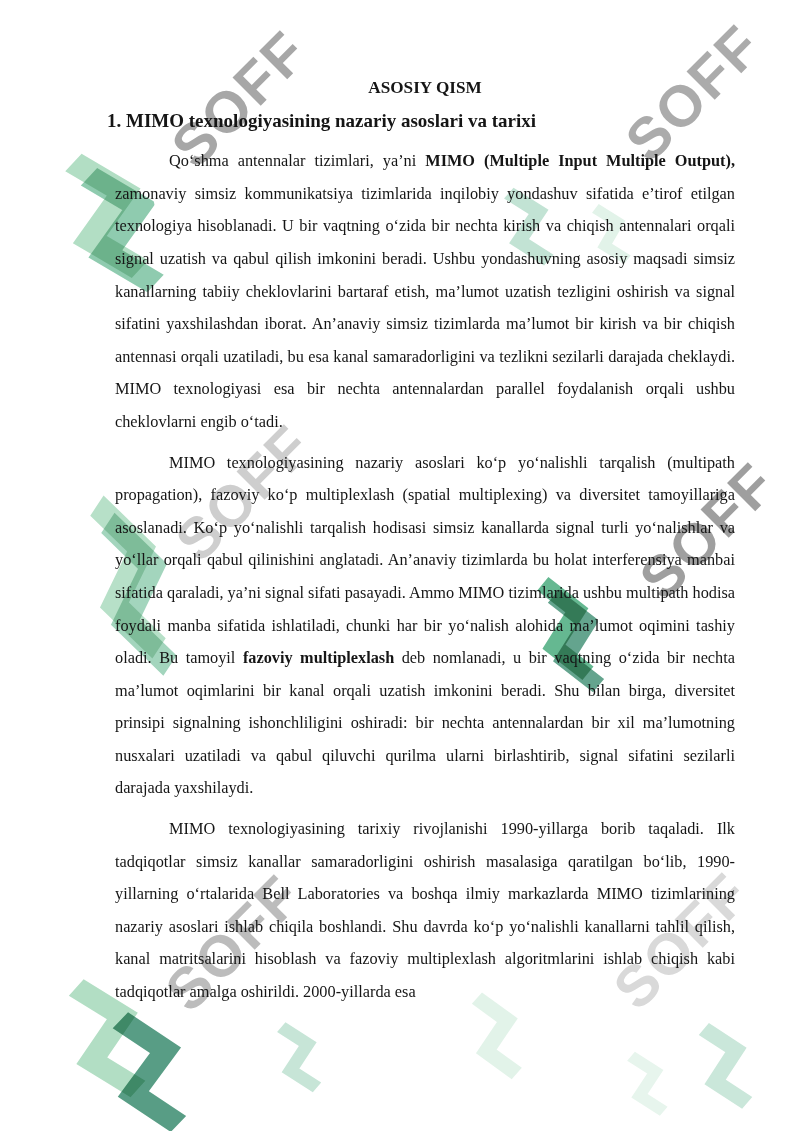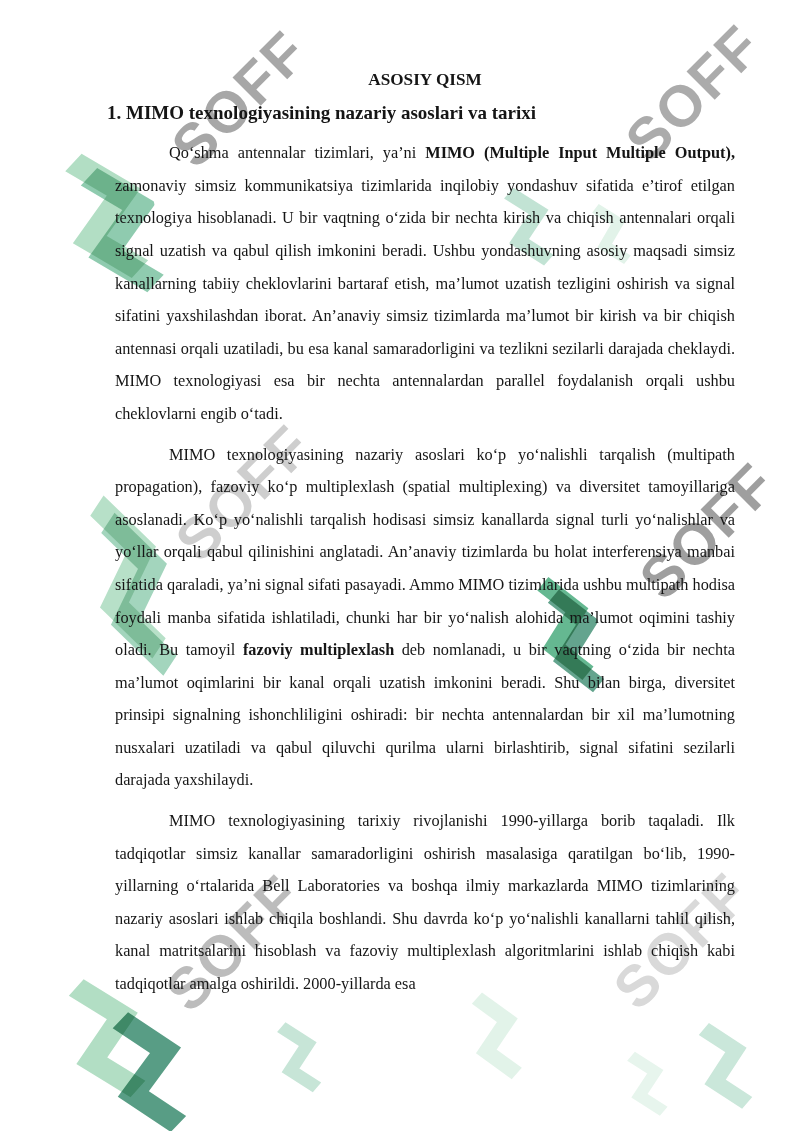--- a/index.html
+++ b/index.html
@@ -39,21 +39,21 @@
   .wm-e-logo1{left:70px;top:972px;width:84px;height:152px;opacity:.80;transform:rotate(-12deg);}
   .wm-e-logo2{left:112px;top:1006px;width:84px;height:152px;opacity:.80;transform:rotate(-10deg);}
   .wm-f-text{left:600px;top:912px;font-size:58px;opacity:.22;}
   .wm-f-logo{left:700px;top:1018px;width:58px;height:110px;opacity:.30;transform:rotate(-12deg);}
   .wm-g-logo1{left:278px;top:1018px;width:48px;height:90px;opacity:.32;transform:rotate(-12deg);}
   .wm-g-logo2{left:472px;top:988px;width:56px;height:110px;opacity:.30;transform:rotate(-10deg);}
   .wm-g-logo3{left:628px;top:1048px;width:44px;height:82px;opacity:.25;transform:rotate(-12deg);}
   
   #content{
     position:absolute;z-index:1;
-    left:107px;top:64px;width:636px;
+    left:107px;top:72px;width:636px;
     color:#151515;
     font-size:16.3px;
     line-height:32.6px;
   }
   .doc-title{
     text-align:center;font-weight:700;font-size:17.2px;margin:0;
   }
   .doc-heading{
     text-align:left;font-weight:700;font-size:19px;margin:0;
   }

